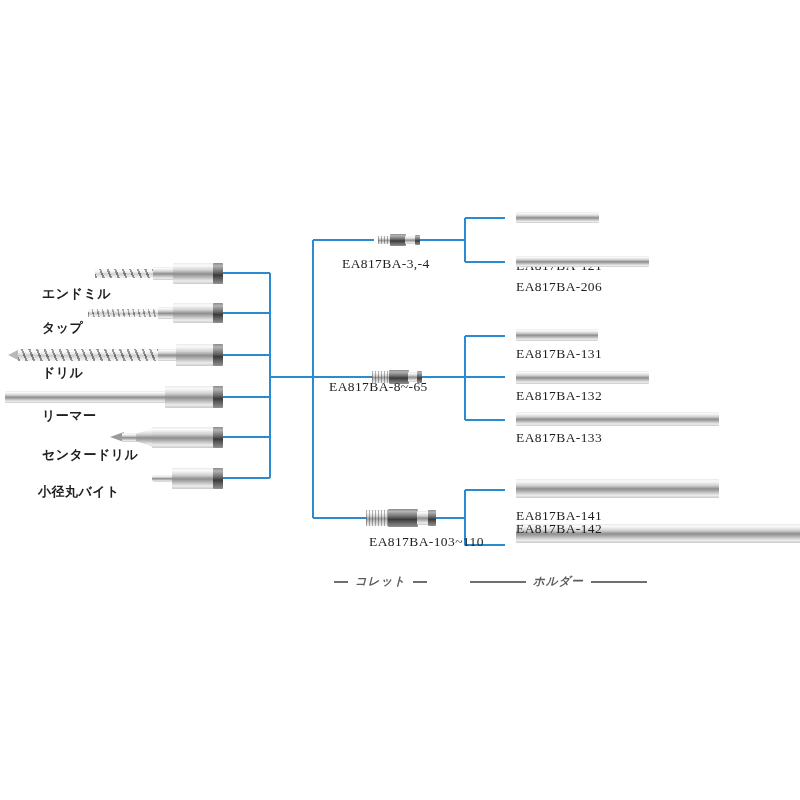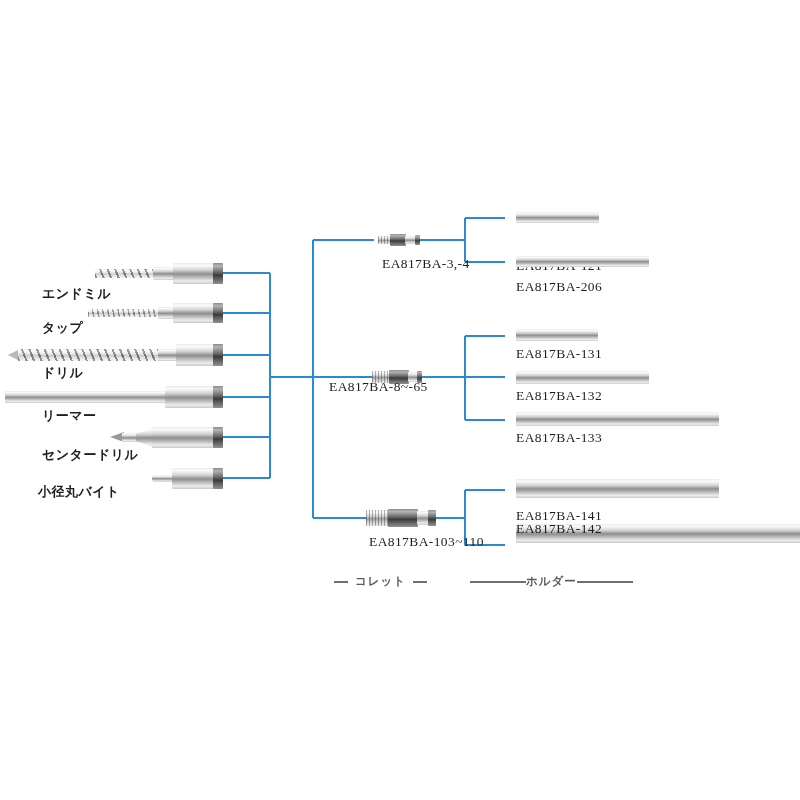--- a/index.html
+++ b/index.html
@@ -6,21 +6,21 @@
   body{width:800px;height:800px;position:relative;overflow:hidden;
        font-family:"Liberation Serif","DejaVu Serif",serif;color:#1a1a1a;}
   #canvas{position:absolute;left:0;top:0;width:800px;height:800px;}
 
   .lbl{position:absolute;white-space:nowrap;line-height:1;}
   .part-code{font-family:"Liberation Serif","DejaVu Serif",serif;
              font-size:13.5px;letter-spacing:.4px;color:#1e1e1e;}
   .tool-name{font-family:"DejaVu Sans","Liberation Sans",sans-serif;
              font-size:13px;font-weight:700;color:#202020;letter-spacing:.5px;}
   .cap{font-family:"DejaVu Sans","Liberation Sans",sans-serif;
-       font-size:11.5px;font-weight:700;color:#5c5c5c;letter-spacing:1px;}
+       font-size:11.5px;font-weight:700;color:#5c5c5c;letter-spacing:1px;font-style:italic;}
 
   
   .part{position:absolute;}
   .metal{position:absolute;border-radius:1px;
          background:linear-gradient(to bottom,
            #e9e9e9 0%, #fbfbfb 12%, #d2d2d2 34%, #8e8e8e 52%,
            #b9b9b9 68%, #ededed 86%, #c9c9c9 100%);}
   .metal-dark{position:absolute;border-radius:1px;
          background:linear-gradient(to bottom,
            #8a8a8a 0%, #b4b4b4 14%, #6d6d6d 42%, #3a3a3a 58%,
@@ -135,21 +135,21 @@
   <span class="lbl tool-name" style="left:42px;top:409px;">リーマー</span>
   <span class="lbl tool-name" style="left:42px;top:448px;text-align:right;">センタードリル</span>
   <span class="lbl tool-name" style="left:38px;top:485px;">小径丸バイト</span>
 
   <div class="part" style="left:378px;top:233px;width:42px;height:14px;">
     <div class="knurl" style="left:0;top:3px;width:13px;height:8px;"></div>
     <div class="metal-dark" style="left:12px;top:1px;width:16px;height:12px;"></div>
     <div class="metal" style="left:27px;top:3px;width:10px;height:8px;"></div>
     <div class="metal-dark" style="left:37px;top:2px;width:5px;height:10px;"></div>
   </div>
-  <span class="lbl part-code" style="left:342px;top:257px;margin-left:40px;">EA817BA-3,-4</span>
+  <span class="lbl part-code" style="left:342px;top:257px;">EA817BA-3,-4</span>
 
   <div class="part" style="left:372px;top:368px;width:50px;height:18px;">
     <div class="knurl" style="left:0;top:3px;width:18px;height:12px;"></div>
     <div class="metal-dark" style="left:17px;top:2px;width:20px;height:14px;"></div>
     <div class="metal" style="left:36px;top:4px;width:9px;height:10px;"></div>
     <div class="metal-dark" style="left:45px;top:3px;width:5px;height:12px;"></div>
   </div>
   <span class="lbl part-code" style="left:329px;top:380px;">EA817BA-8~-65</span>
 
   <div class="part" style="left:366px;top:507px;width:70px;height:22px;">
@@ -194,19 +194,19 @@
     <div class="metal" style="left:0;top:0;width:290px;height:19px;"></div>
   </div>
   <span class="lbl part-code" style="left:516px;top:522px;">EA817BA-142</span>
 
   <div class="lbl" style="left:334px;top:576px;display:flex;align-items:center;gap:7px;">
     <span style="display:block;width:14px;height:2px;background:#6f6f6f;"></span>
     <span class="cap">コレット</span>
     <span style="display:block;width:14px;height:2px;background:#6f6f6f;"></span>
   </div>
 
-  <div class="lbl" style="left:470px;top:576px;display:flex;align-items:center;">
+  <div class="lbl" style="left:470px;top:576px;display:flex;align-items:center;gap:7px;">
     <span style="display:block;width:56px;height:2px;background:#6f6f6f;"></span>
     <span class="cap">ホルダー</span>
     <span style="display:block;width:56px;height:2px;background:#6f6f6f;"></span>
   </div>
 
 </div>
 
 </body></html>

